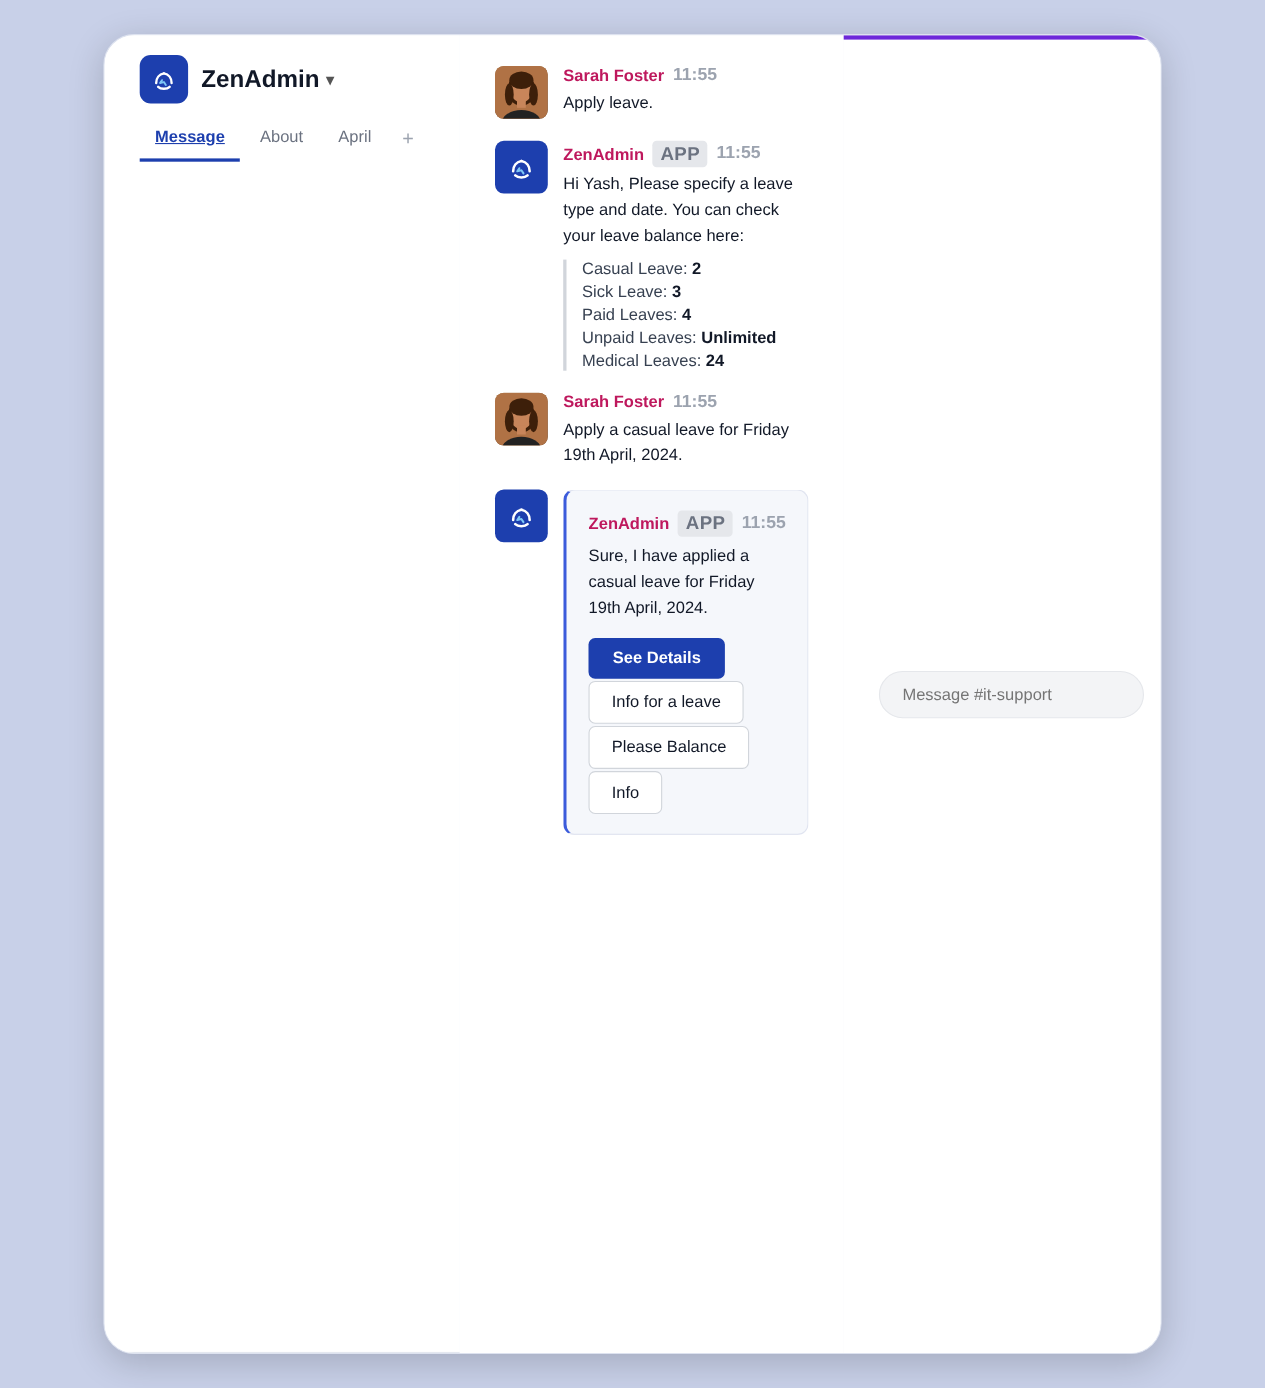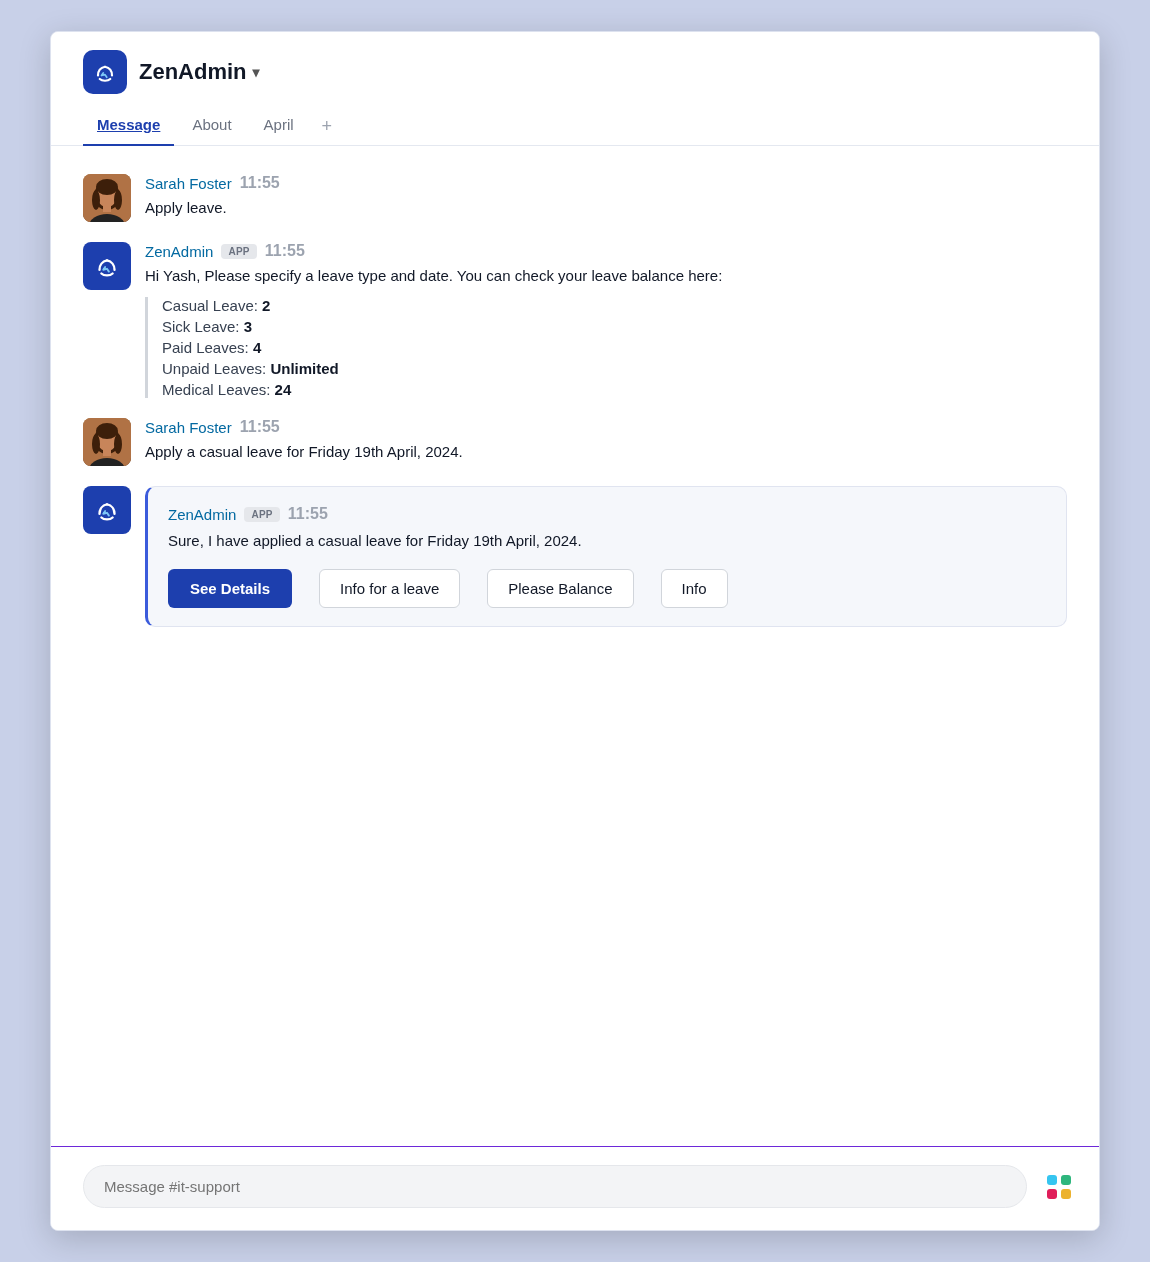--- a/index.html
+++ b/index.html
@@ -8,27 +8,27 @@
       background: #c8d0e8;
       display: flex;
       justify-content: center;
       align-items: center;
       min-height: 100vh;
       font-family: -apple-system, BlinkMacSystemFont, 'Segoe UI', sans-serif;
     }
 
     .window {
       background: #f5f7fb;
-      border-radius: 8px;
-      width: 1050px;
+      border-radius: 28px;
+      width: 962px;
       min-height: 1200px;
       box-shadow: 0 8px 32px rgba(0,0,0,0.18);
       overflow: hidden;
       display: flex;
-      flex-direction: column;
+      flex-direction: row;
       border: 1.5px solid #dde2ef;
     }
 
     
     .header {
       background: #ffffff;
       padding: 18px 32px 0 32px;
       border-bottom: 1.5px solid #e4e8f0;
     }
 
@@ -135,29 +135,29 @@
     }
 
     .message-header {
       display: flex;
       align-items: center;
       gap: 8px;
       margin-bottom: 4px;
     }
 
     .sender-name {
-      font-weight: 400;
-      font-size: 15px;
-      color: #0369a1;
+      font-weight: 700;
+      font-size: 15px;
+      color: #be185d;
     }
 
     .app-badge {
       background: #e5e7eb;
       color: #6b7280;
-      font-size: 10px;
+      font-size: 17px;
       font-weight: 600;
       padding: 2px 7px;
       border-radius: 4px;
       letter-spacing: 0.3px;
     }
 
     .timestamp {
       font-size: 16px;
       color: #9ca3af;
       font-weight: bold;
@@ -199,21 +199,21 @@
       margin-left: 0;
     }
 
     .message-card .message-header {
       margin-bottom: 6px;
     }
 
     
     .action-buttons {
       display: flex;
-      gap: 27px;
+      gap: 2px;
       margin-top: 16px;
       flex-wrap: wrap;
     }
 
     .btn-primary {
       background: #1d3fae;
       color: #ffffff;
       border: none;
       border-radius: 6px;
       padding: 10px 22px;
@@ -230,21 +230,21 @@
       padding: 10px 20px;
       font-size: 15px;
       font-weight: 500;
       cursor: pointer;
     }
 
     
     .input-bar {
       background: #ffffff;
       padding: 18px 22px 22px 32px;
-      border-top: 1px solid #6d28d9;
+      border-top: 4px solid #6d28d9;
       display: flex;
       align-items: center;
       gap: 14px;
     }
 
     .message-input {
       flex: 1;
       background: #f3f4f6;
       border: 1.5px solid #e5e7eb;
       border-radius: 24px;

